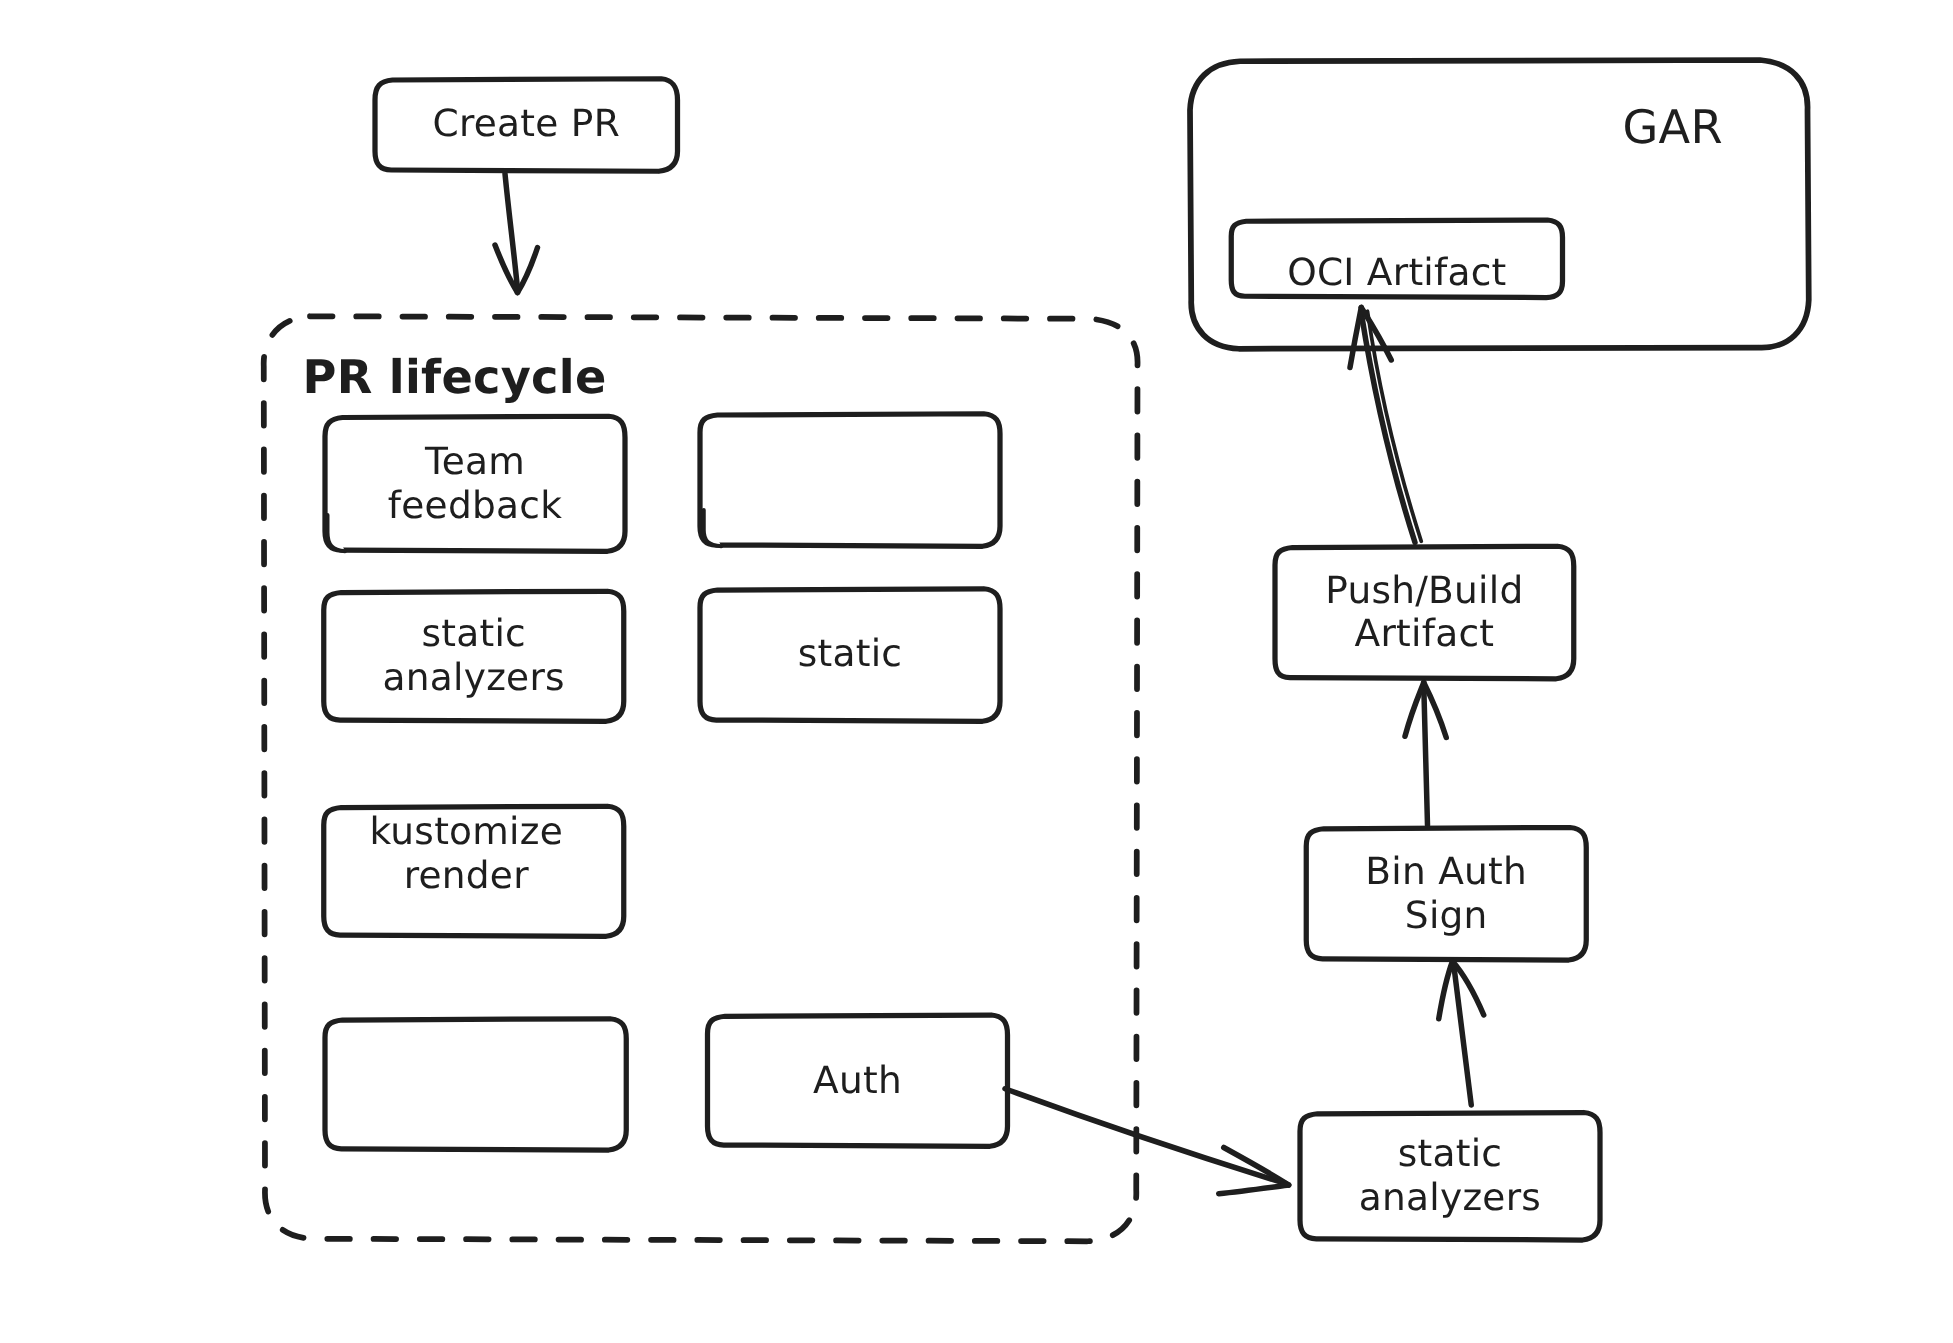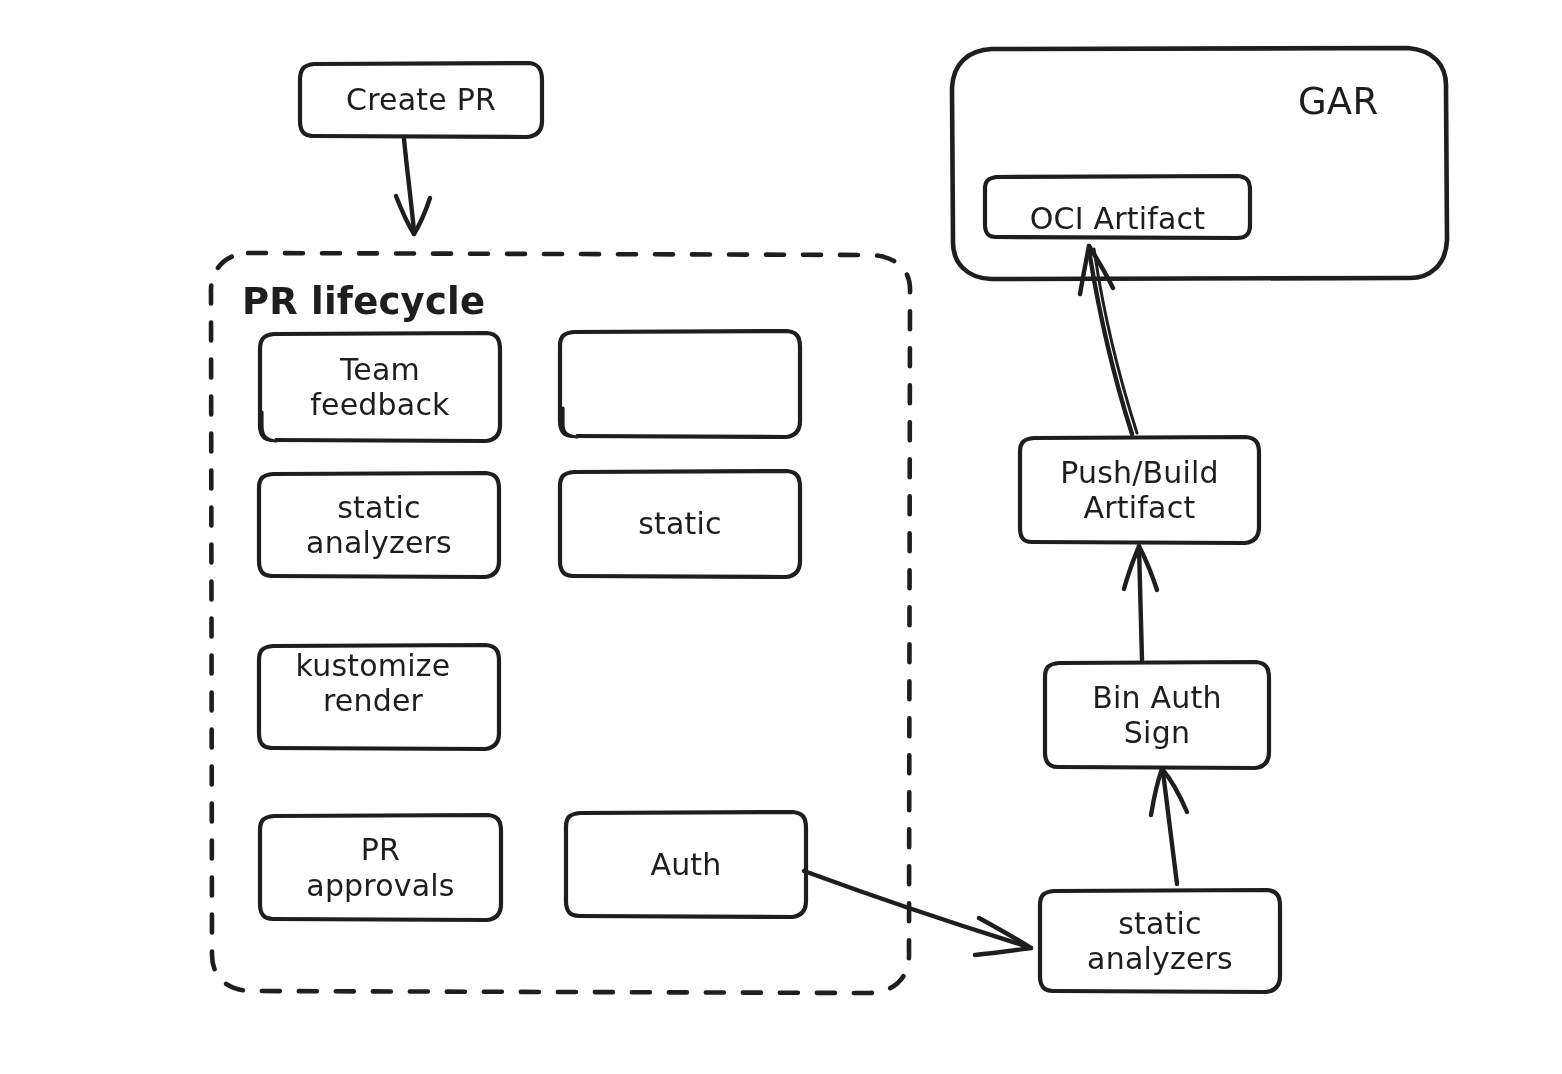--- a/index.html
+++ b/index.html
@@ -312,22 +312,20 @@
 
 
   <div class="node-label" style="left:259px; top:473px; width:240px; height:104px;">static
 analyzers</div>
 
   <div class="node-label" style="left:560px; top:471px; width:240px; height:106px;">static</div>
 
   <div class="node-label" style="left:253px; top:645px; width:240px; height:76px;">kustomize
 render</div>
 
-  <div class="node-label" style="left:260px; top:815px; width:241px; height:105px;">PR
-approvals</div>
 
   <div class="node-label" style="left:566px; top:812px; width:240px; height:105px;">Auth</div>
 
   <div class="node-label" style="left:985px; top:188px; width:265px; height:62px;">OCI Artifact</div>
 
   <div class="node-label" style="left:1020px; top:437px; width:239px; height:106px;">Push/Build
 Artifact</div>
 
   <div class="node-label" style="left:1045px; top:662px; width:224px; height:106px;">Bin Auth
 Sign</div>

